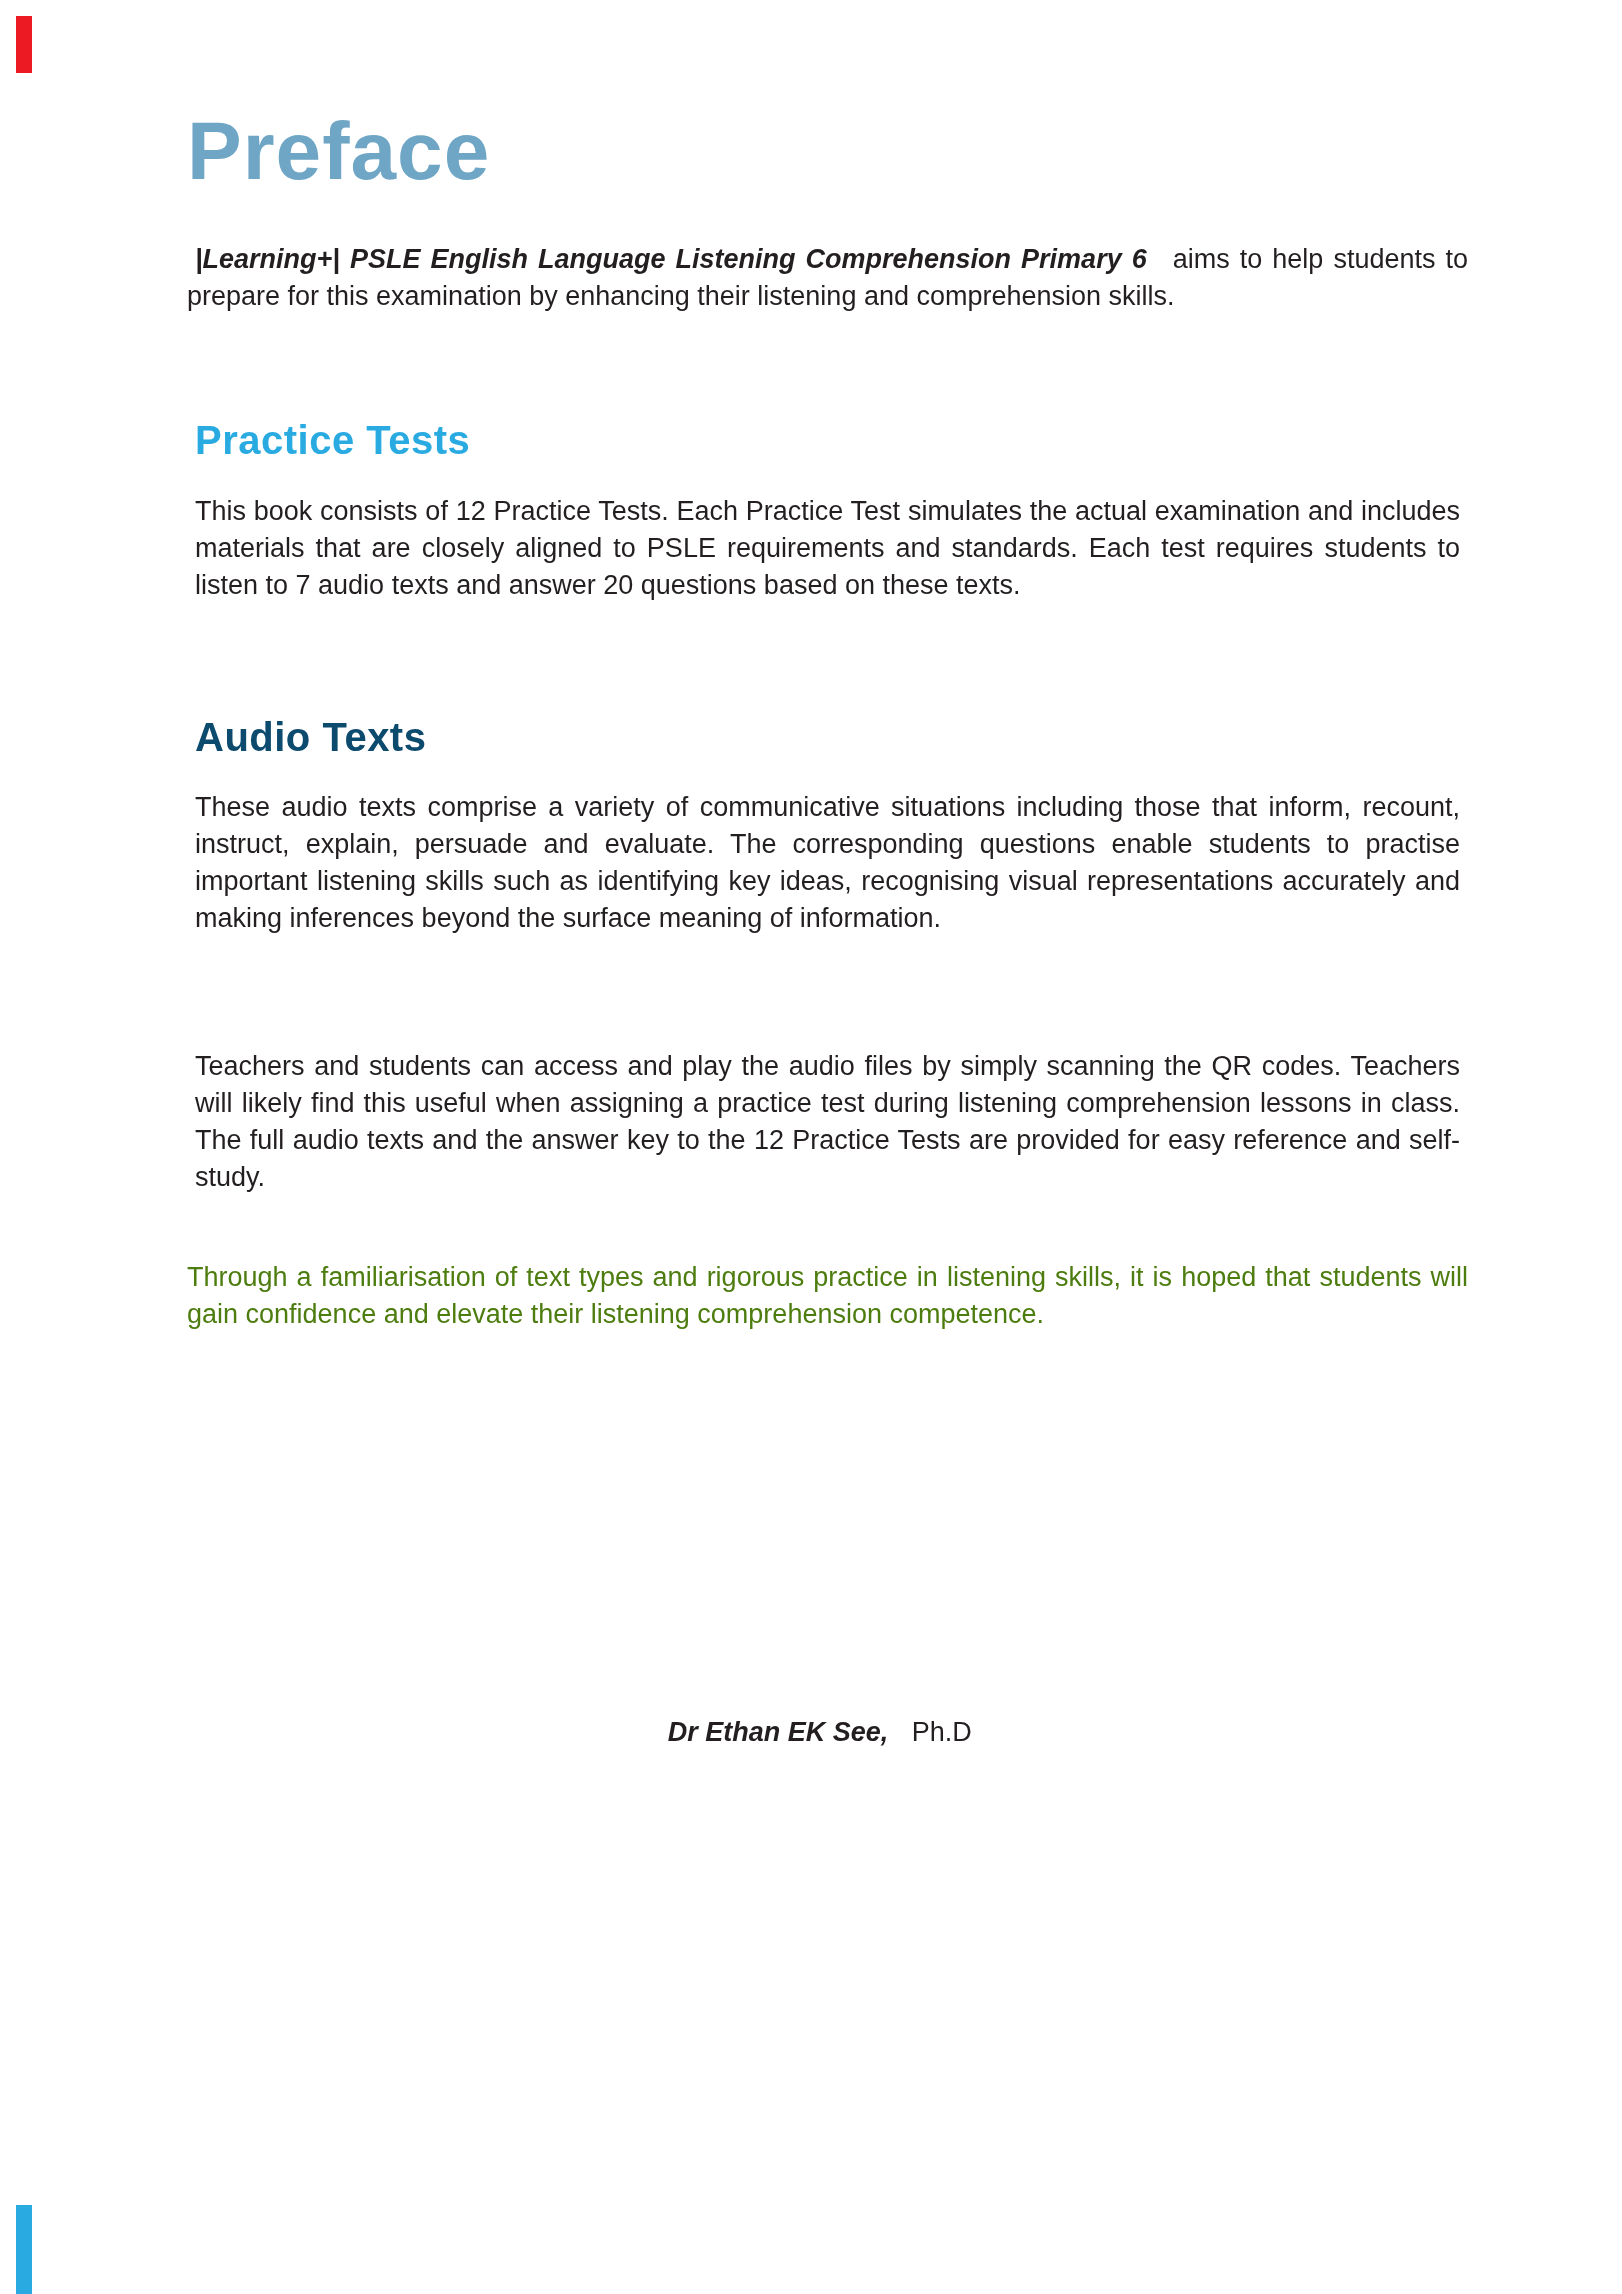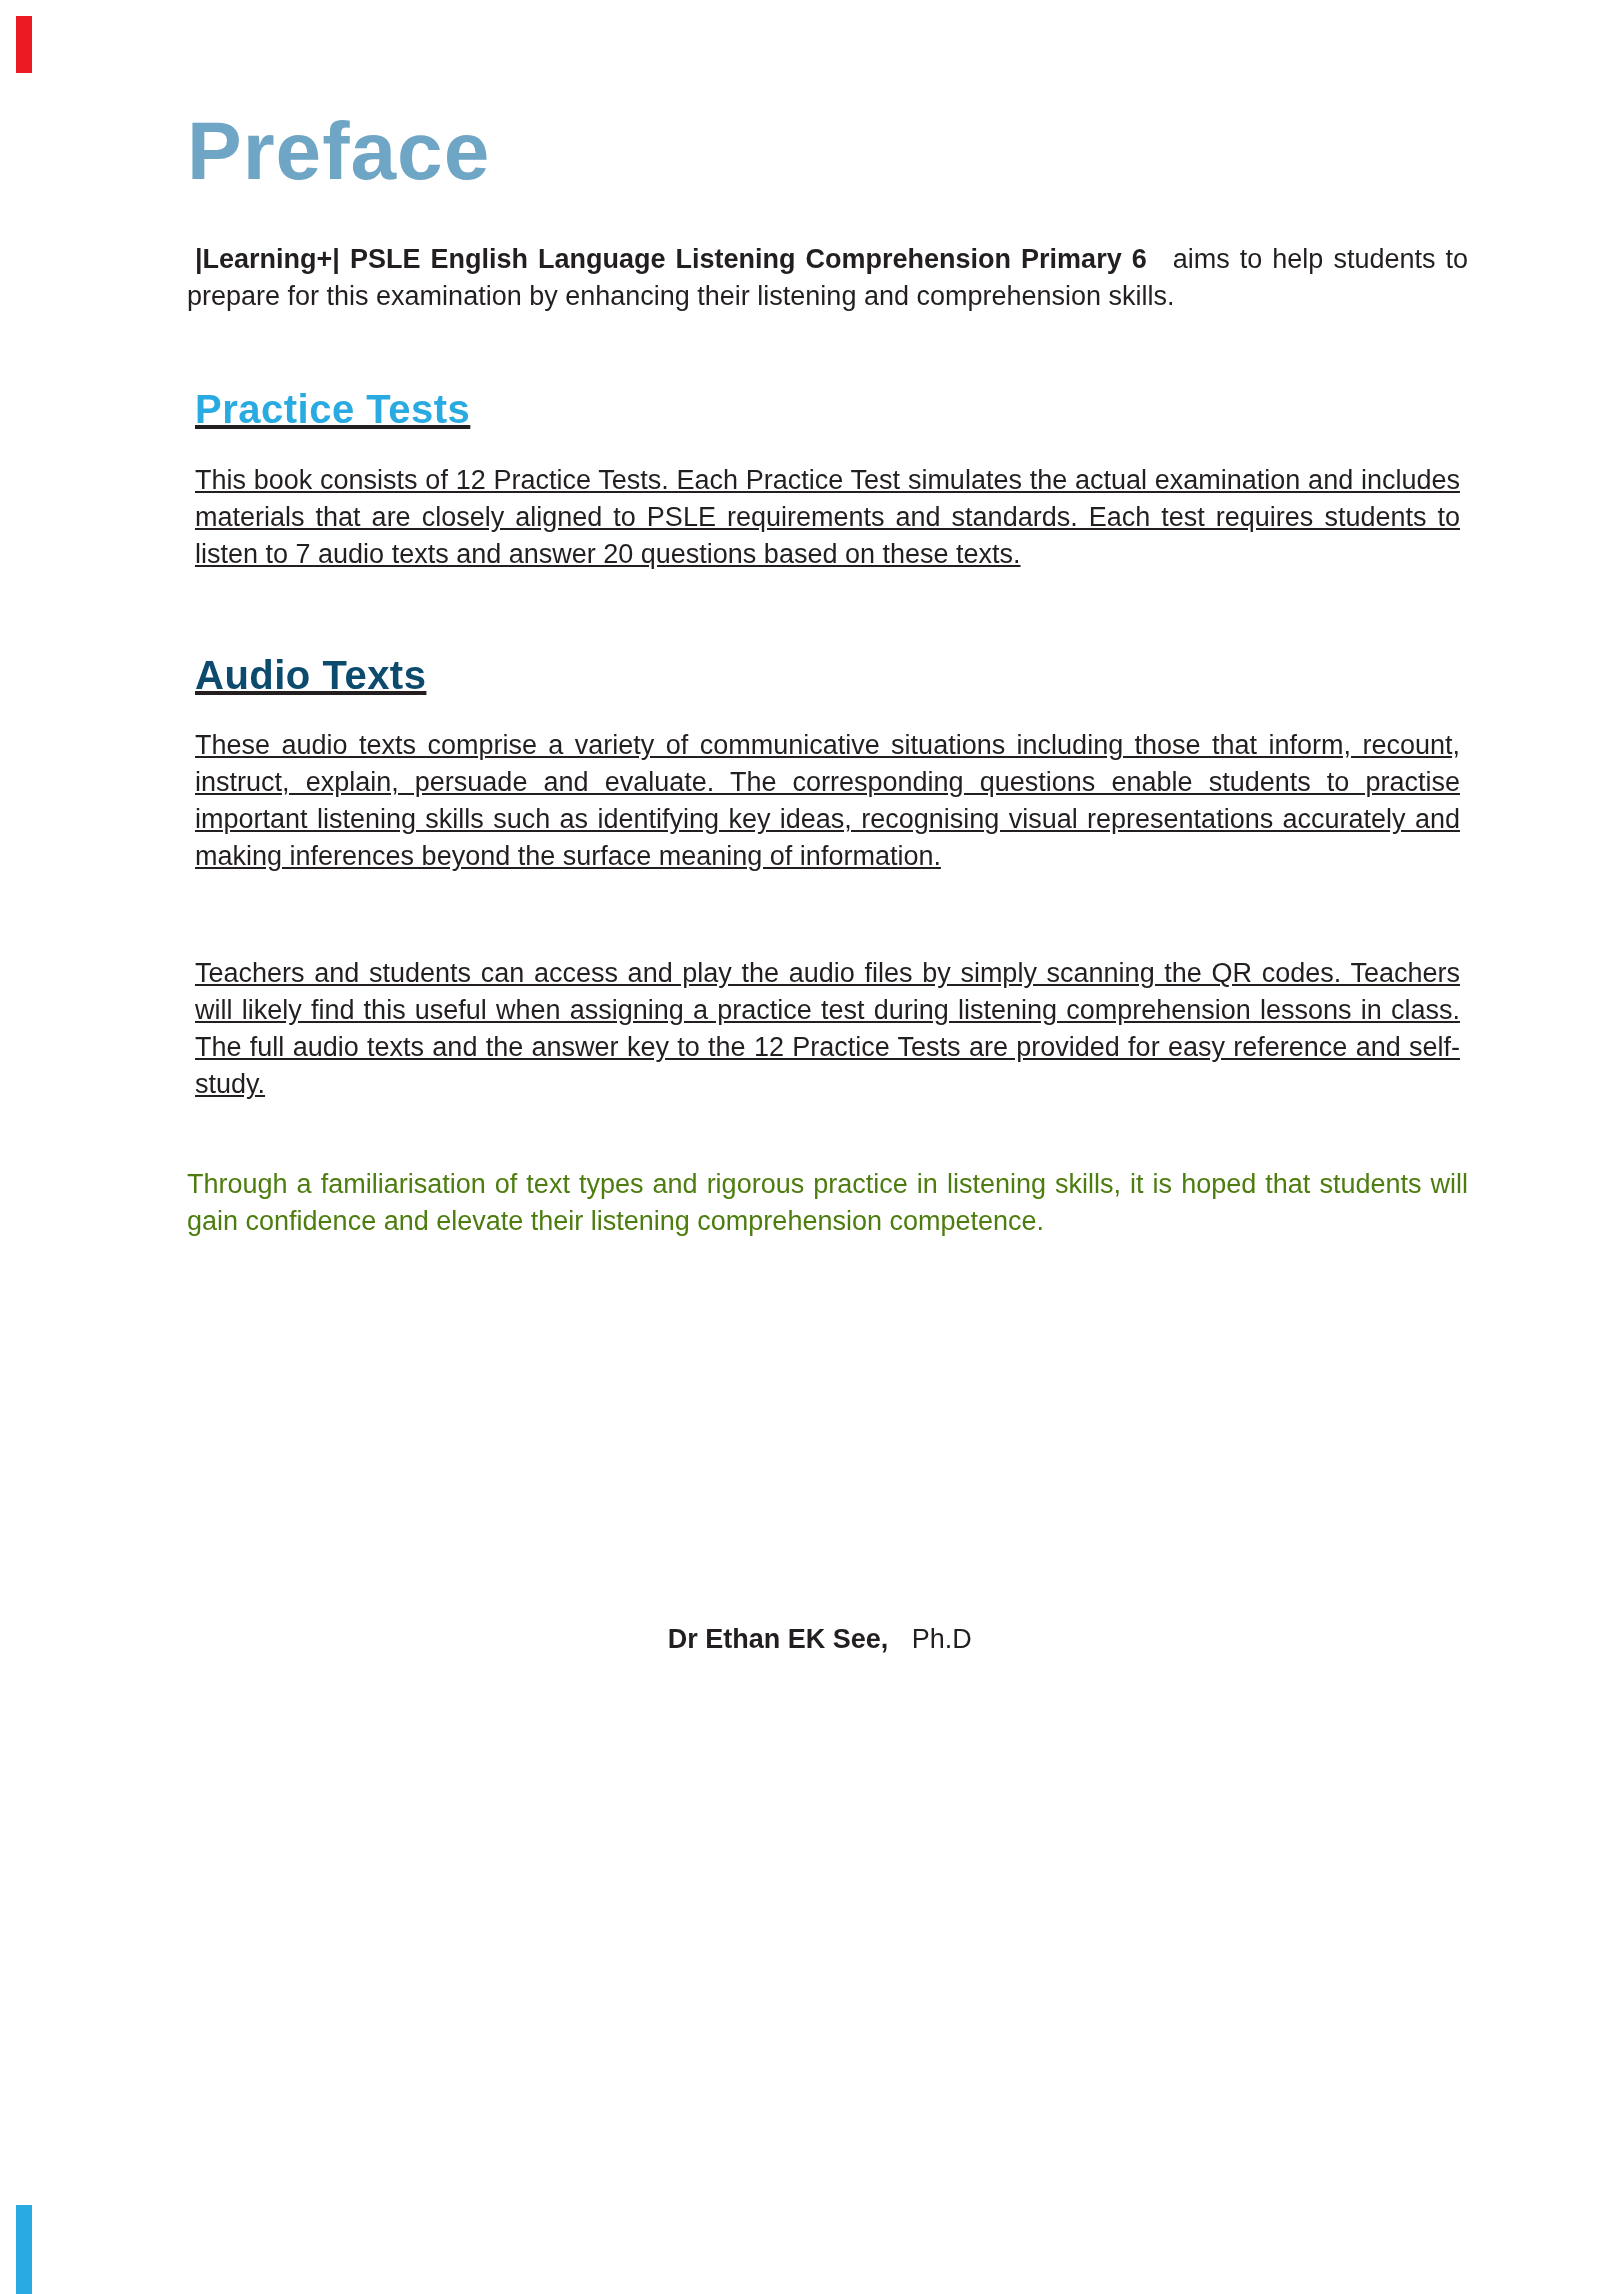--- a/index.html
+++ b/index.html
@@ -45,42 +45,42 @@
     margin-bottom: 33px;
   }
 
   p.body-text {
     font-size: 27px;
     line-height: 37px;
     text-align: justify;
     text-justify: inter-word;
   }
 
-  section { margin-top: 48px; text-decoration: underline; }
+  section { margin-top: 79px; }
 
   h2.section-heading {
     font-size: 40px;
     font-weight: bold;
     letter-spacing: 0.5px;
     margin-bottom: 13.7px;
   }
 
   p.closing {
     margin-top: 39px;
   }
 
   p.signature {
     margin-top: 365px;
     font-size: 27px;
     line-height: 37px;
     text-align: center;
     padding-right: 23.5px;
   }
 
-  strong { font-weight: bold; }
+  strong { font-weight: bold; font-style: italic; }
 </style>
 </head>
 <body>
 
 <div class="page">
 
   <div class="accent-bar top" style="background: rgb(236, 27, 35);"></div>
   <div class="accent-bar bottom" style="background: rgb(41, 171, 226);"></div>
 
   <div class="content">

